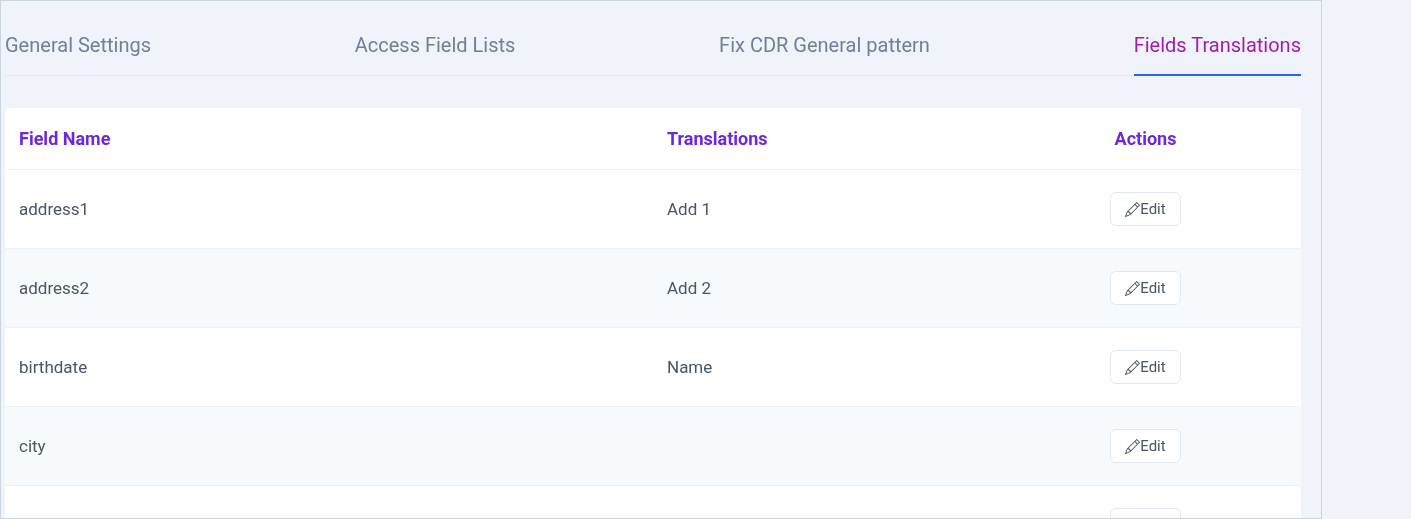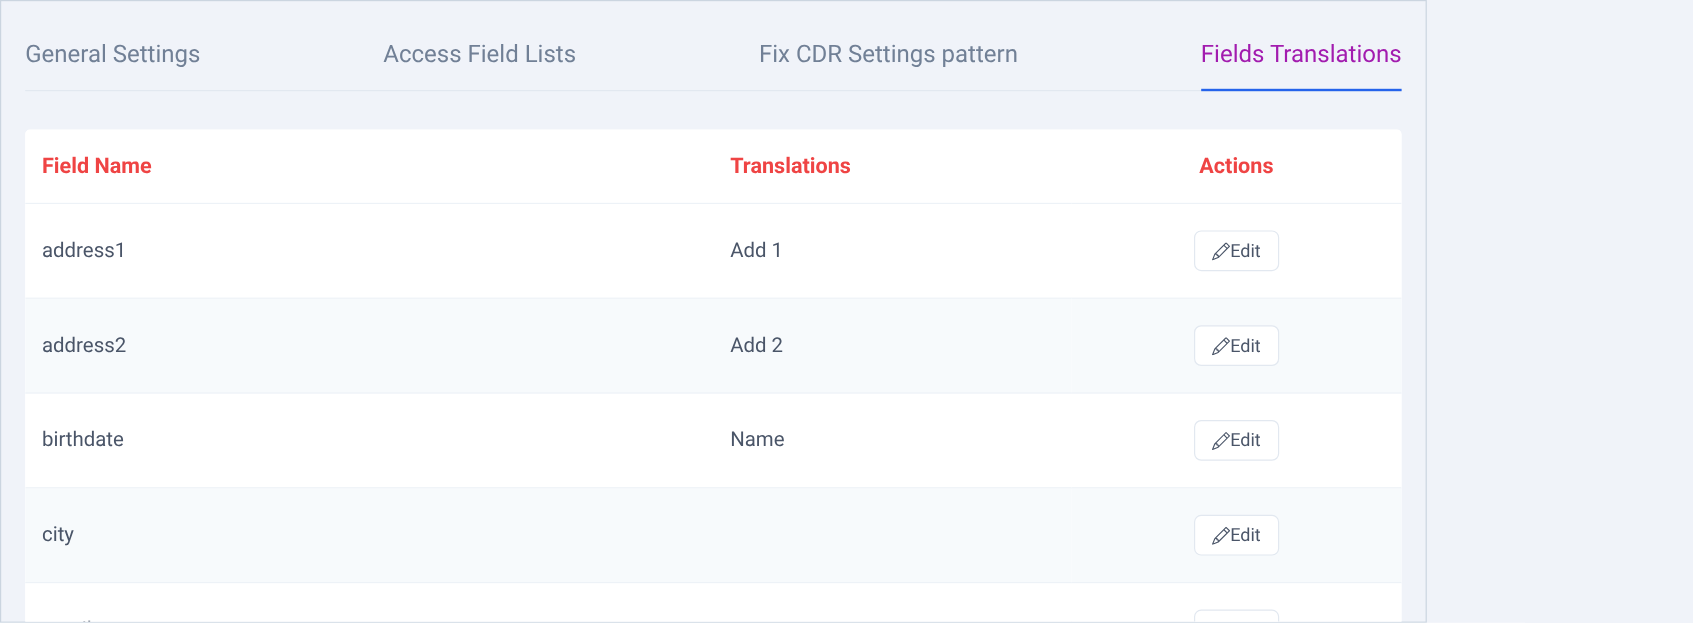--- a/index.html
+++ b/index.html
@@ -6,25 +6,25 @@
       margin: 0;
       padding: 0;
       box-sizing: border-box;
     }
     body {
       font-family: -apple-system, BlinkMacSystemFont, 'Segoe UI', Roboto, 'Helvetica Neue', Arial, sans-serif;
       background: #f0f3f9;
       color: #4a5568;
     }
     .container {
-      width: 1189px;
+      width: 1322px;
       height: 519px;
       background: #f0f3f9;
       border: 1px solid #cbd5e0;
-      padding: 0 20px 20px 20px;
+      padding: 0 20px 20px 4px;
       overflow: hidden;
     }
     .tabs {
       display: flex;
       justify-content: space-between;
       border-bottom: 1px solid #e2e8f0;
       padding-top: 32px;
       padding-bottom: 0;
     }
     .tab {
@@ -54,21 +54,21 @@
       overflow: hidden;
     }
     table {
       width: 100%;
       border-collapse: collapse;
     }
     thead th {
       text-align: left;
       font-size: 18px;
       font-weight: 700;
-      color: #ef4444;
+      color: #6d28d9;
       padding: 20px 14px;
       background: #ffffff;
       border-bottom: 1px solid #edf2f7;
     }
     thead th.actions-header {
       text-align: center;
     }
     tbody tr {
       border-bottom: 1px solid #edf2f7;
     }
@@ -115,21 +115,21 @@
       display: inline-block;
     }
   </style>
 </head>
 <body>
 
 <div class="container">
   <div class="tabs">
     <div class="tab">General Settings</div>
     <div class="tab">Access Field Lists</div>
-    <div class="tab">Fix CDR Settings pattern</div>
+    <div class="tab">Fix CDR General pattern</div>
     <div class="tab active">Fields Translations</div>
   </div>
 
   <div class="table-wrapper">
     <table>
       <colgroup>
         <col class="col-field">
         <col class="col-translation">
         <col class="col-actions">
       </colgroup>

